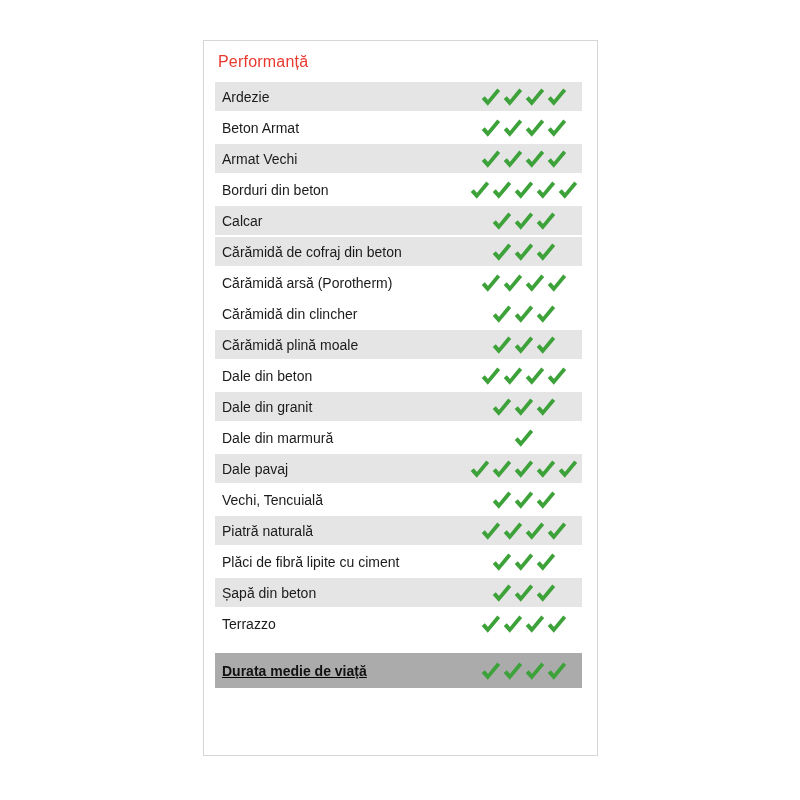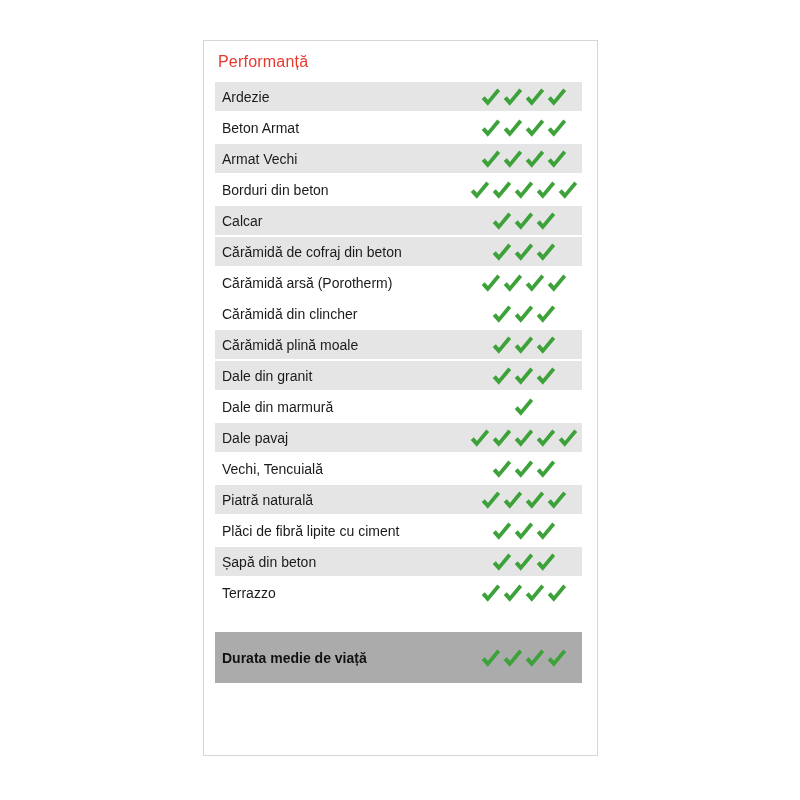--- a/index.html
+++ b/index.html
@@ -54,23 +54,24 @@
     display: flex;
     justify-content: center;
     align-items: center;
     gap: 3px;
   }
   .check-icon {
     display: block;
     transform: skewX(-6deg);
   }
   .summary {
-    margin: 25px 15px 0 11px;
+    margin: 15px 15px 0 11px;
     background: var(--summary-bg, #ababab);
-    padding: 10px 0;
+    padding: 2px 0;
+    text-decoration: underline;
   }
   .summary .row {
     background: transparent;
     margin-bottom: 0;
     height: 31px;
   }
   .summary .row-label {
     font-weight: bold;
     color: #111111;
   }
@@ -227,20 +228,37 @@
           </svg>
           <svg width="19" height="19" viewBox="0 0 24 24" class="check-icon">
             <path d="M3 13.5 L9.5 20 L21.5 3.5" fill="none" stroke="#3da239" stroke-width="5" stroke-linecap="butt" stroke-linejoin="miter"></path>
           </svg>
           <svg width="19" height="19" viewBox="0 0 24 24" class="check-icon">
             <path d="M3 13.5 L9.5 20 L21.5 3.5" fill="none" stroke="#3da239" stroke-width="5" stroke-linecap="butt" stroke-linejoin="miter"></path>
           </svg>
         </span>
   </div>
 
+  <div class="row">
+    <span class="row-label">Dale din beton</span>
+    <span class="checks">
+          <svg width="19" height="19" viewBox="0 0 24 24" class="check-icon">
+            <path d="M3 13.5 L9.5 20 L21.5 3.5" fill="none" stroke="#3da239" stroke-width="5" stroke-linecap="butt" stroke-linejoin="miter"></path>
+          </svg>
+          <svg width="19" height="19" viewBox="0 0 24 24" class="check-icon">
+            <path d="M3 13.5 L9.5 20 L21.5 3.5" fill="none" stroke="#3da239" stroke-width="5" stroke-linecap="butt" stroke-linejoin="miter"></path>
+          </svg>
+          <svg width="19" height="19" viewBox="0 0 24 24" class="check-icon">
+            <path d="M3 13.5 L9.5 20 L21.5 3.5" fill="none" stroke="#3da239" stroke-width="5" stroke-linecap="butt" stroke-linejoin="miter"></path>
+          </svg>
+          <svg width="19" height="19" viewBox="0 0 24 24" class="check-icon">
+            <path d="M3 13.5 L9.5 20 L21.5 3.5" fill="none" stroke="#3da239" stroke-width="5" stroke-linecap="butt" stroke-linejoin="miter"></path>
+          </svg>
+        </span>
+  </div>
 
   <div class="row shaded">
     <span class="row-label">Dale din granit</span>
     <span class="checks">
           <svg width="19" height="19" viewBox="0 0 24 24" class="check-icon">
             <path d="M3 13.5 L9.5 20 L21.5 3.5" fill="none" stroke="#3da239" stroke-width="5" stroke-linecap="butt" stroke-linejoin="miter"></path>
           </svg>
           <svg width="19" height="19" viewBox="0 0 24 24" class="check-icon">
             <path d="M3 13.5 L9.5 20 L21.5 3.5" fill="none" stroke="#3da239" stroke-width="5" stroke-linecap="butt" stroke-linejoin="miter"></path>
           </svg>

